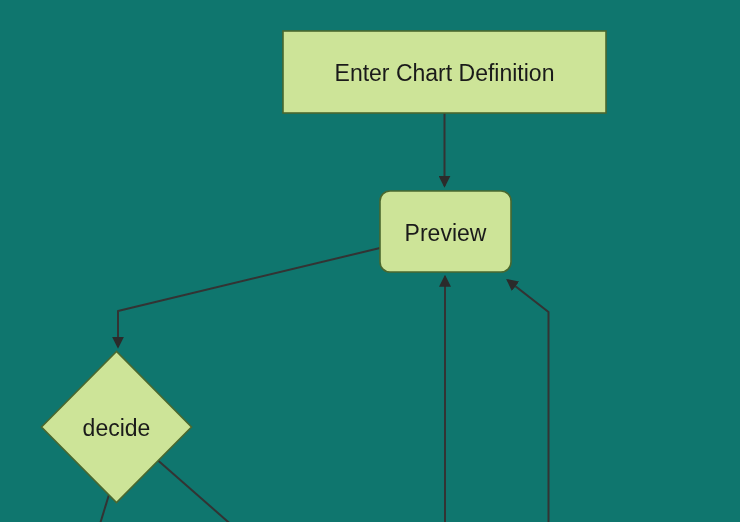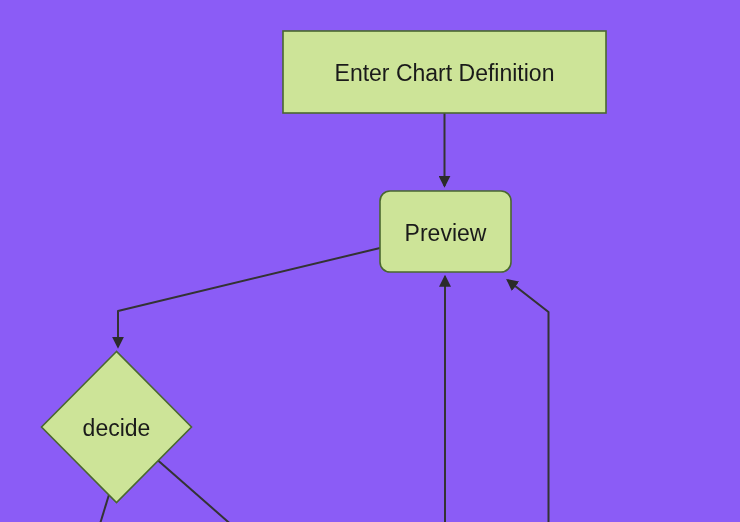--- a/index.html
+++ b/index.html
@@ -4,21 +4,21 @@
 <style>
   html, body {
     margin: 0;
     padding: 0;
     background: #ffffff;
   }
   .stage {
     position: relative;
     width: 740px;
     height: 522px;
-    background: #8b5cf6;
+    background: #0f766e;
     overflow: hidden;
   }
   svg.flowchart {
     display: block;
     width: 740px;
     height: 522px;
   }
   .edge {
     fill: none;
     stroke-width: 2;

